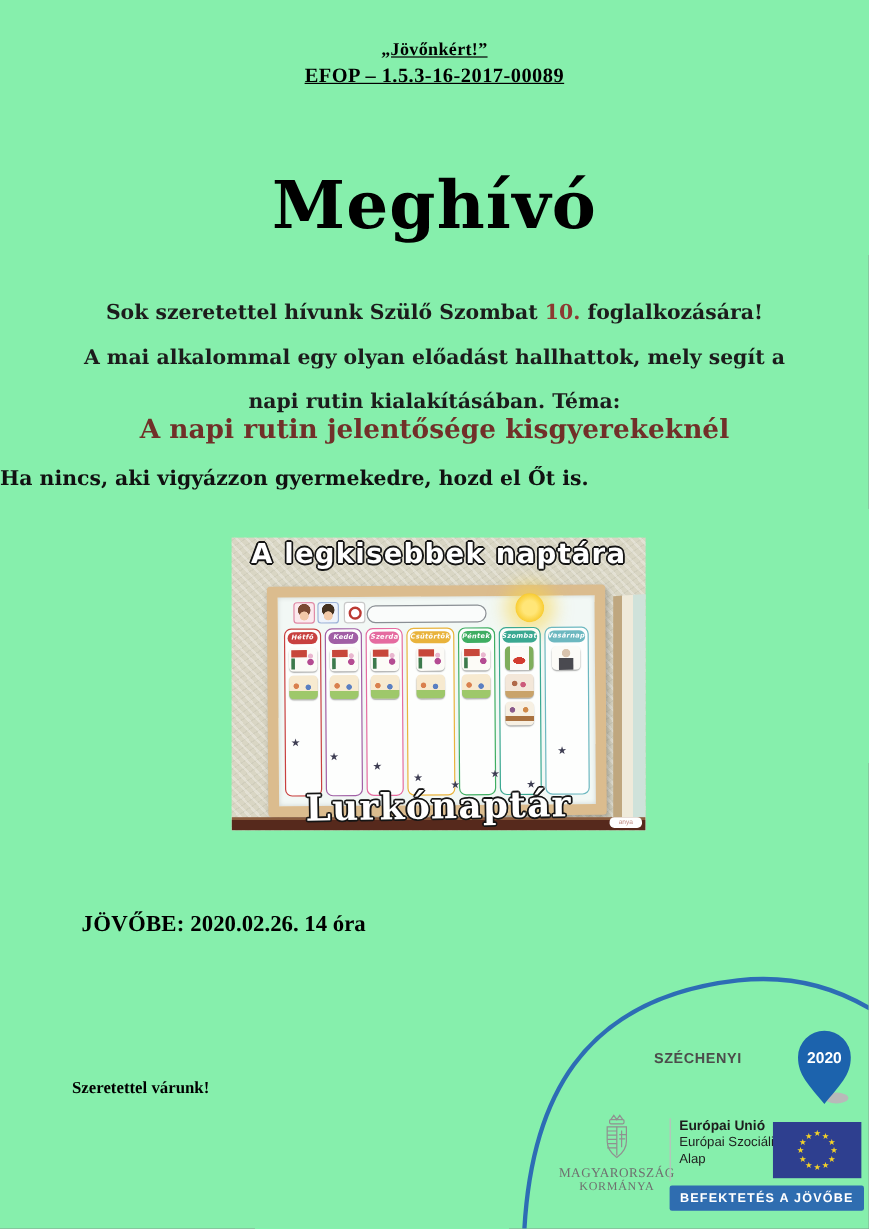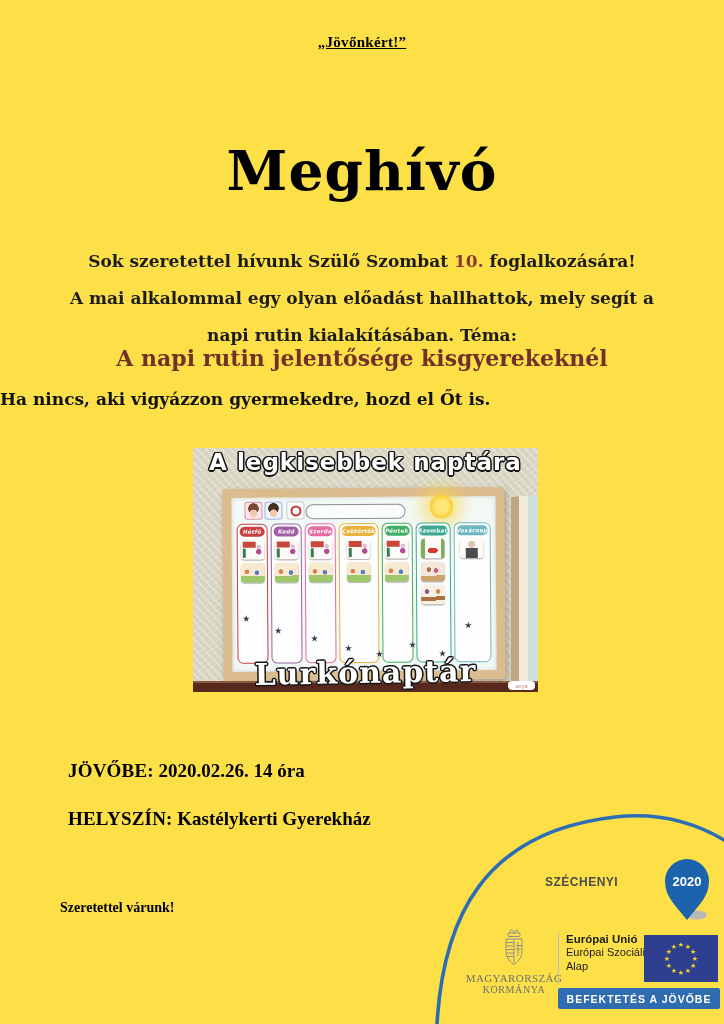--- a/index.html
+++ b/index.html
@@ -1,16 +1,16 @@
 <!DOCTYPE html>
 <html><head>
 <meta charset="utf-8">
 <style>
   html,body{margin:0;padding:0;background:#888;}
-  .page{position:relative;width:724px;height:1024px;background:#fde047;margin:0 auto;overflow:hidden;
+  .page{position:relative;width:724px;height:1024px;background:#86efac;margin:0 auto;overflow:hidden;
         font-family:"Liberation Serif",serif;}
 
   
   .hdr{position:absolute;top:34px;left:0;width:100%;text-align:center;font-weight:bold;}
   .hdr .l1{font-size:15px;text-decoration:underline;letter-spacing:.3px;}
   .hdr .l2{font-size:17px;text-decoration:underline;letter-spacing:.4px;margin-top:2px;}
 
   
   .title{position:absolute;top:138px;left:0;width:100%;text-align:center;
          font-family:"DejaVu Serif",serif;font-weight:bold;font-size:55px;letter-spacing:1px;}
@@ -129,20 +129,21 @@
       color:#fff;font-weight:bold;font-size:10.5px;letter-spacing:1px;display:flex;align-items:center;
       justify-content:center;white-space:nowrap;}
 </style>
 </head>
 <body>
 
 <div class="page">
 
   <div class="hdr">
     <div class="l1">„Jövőnkért!”</div>
+    <div class="l2">EFOP – 1.5.3-16-2017-00089</div>
   </div>
 
   <div class="title">Meghívó</div>
 
   <div class="intro">
     <div><span>Sok szeretettel hívunk Szülő Szombat </span><span class="hl">10.</span><span> foglalkozására!</span></div>
     <div>A mai alkalommal egy olyan előadást hallhattok, mely segít a</div>
     <div>napi rutin kialakításában. Téma:</div>
   </div>
 
@@ -209,24 +210,20 @@
 
     <div class="lean"></div>
     <div class="shelf"></div>
     <div class="lurko outline">Lurkónaptár</div>
     <div class="wm">anya</div>
   </div>
 
   <div class="when">
     <span class="dlabel">JÖVŐBE:</span>
     <span class="dvalue">2020.02.26.  14 óra</span>
-  </div>
-  <div class="where">
-    <span class="dlabel">HELYSZÍN:</span>
-    <span class="dvalue">Kastélykerti Gyerekház</span>
   </div>
 
   <div class="closing">Szeretettel várunk!</div>
 
   <svg class="arc" viewBox="0 0 314 244">
     <path d="M 27 244 C 33 140 72 52 205 37 C 250 32 287 44 314 60" fill="none" stroke="#2d6db5" stroke-width="3.6" stroke-linecap="round"></path>
   </svg>
 
   <div class="szech">
     <span class="word">SZÉCHENYI</span>

